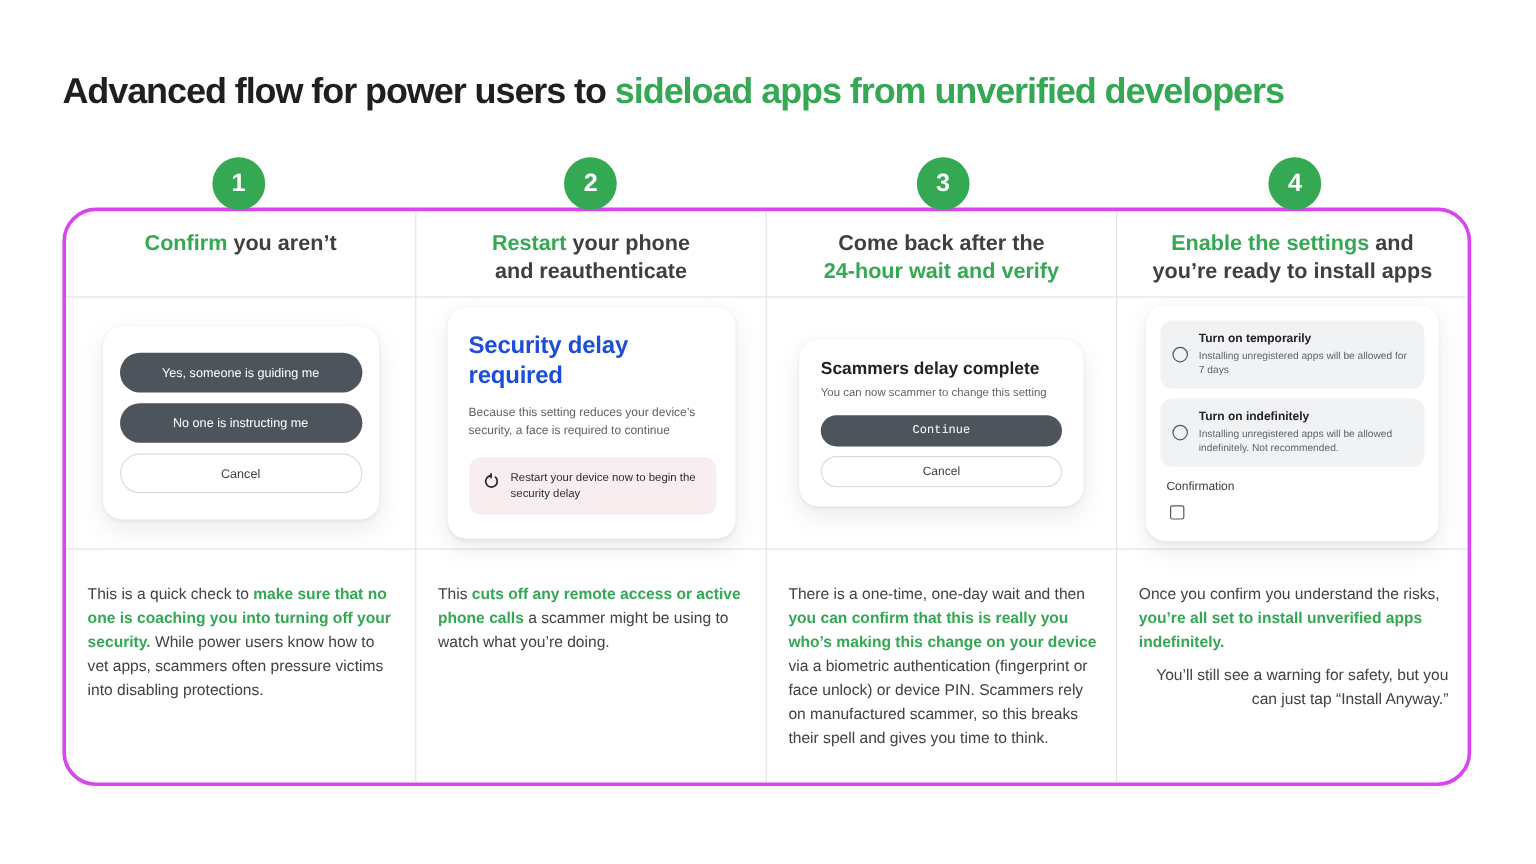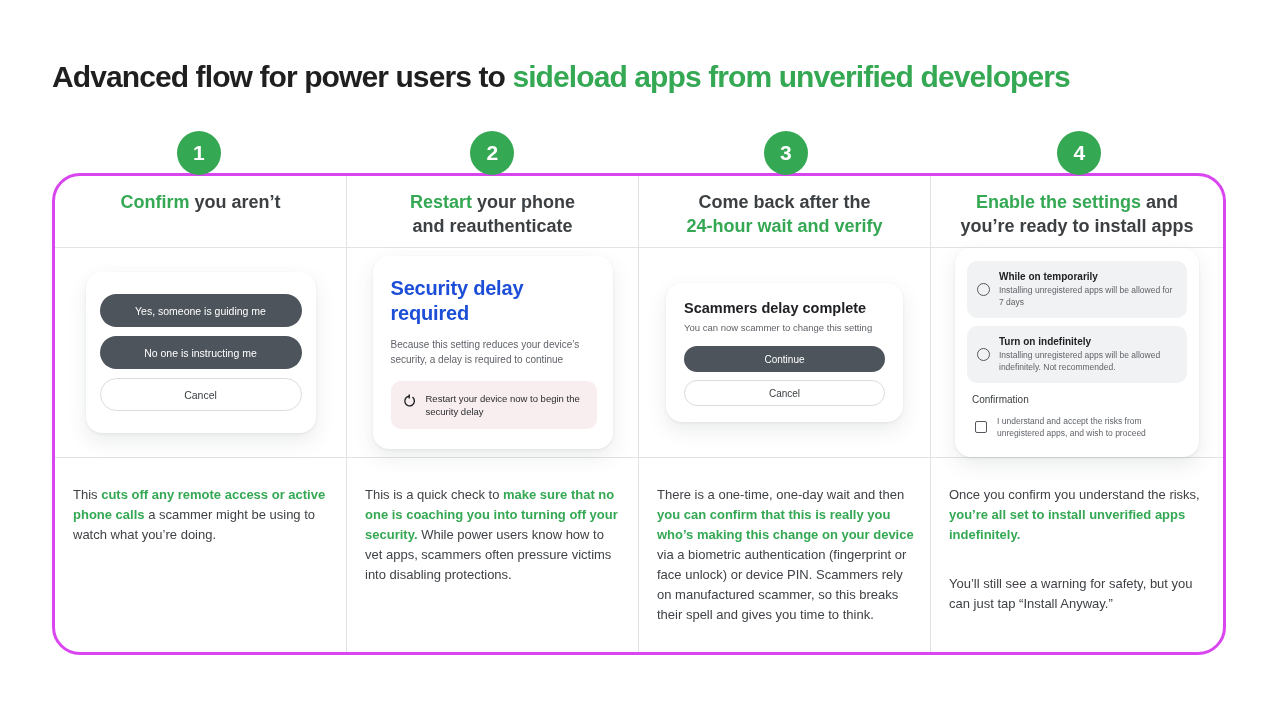--- a/index.html
+++ b/index.html
@@ -40,36 +40,36 @@
   .m2-title { font-size:20px; font-weight:600; color:#1d4ed8; line-height:25px; letter-spacing:-0.2px; }
   .m2-body { margin-top:11px; font-size:10px; line-height:15px; color:var(--gray); }
   .m2-notice { margin-top:14px; background:#f8edef; border-radius:10px; padding:11px 12px; display:flex; gap:9px; align-items:flex-start; }
   .m2-notice svg { flex:0 0 auto; margin-top:2px; }
   .m2-notice-text { font-size:9.5px; line-height:13px; color:#2a2c2e; }
 
   .card3 { width:237px; padding:17px 18px 16px; }
   .m3-title { font-size:14.5px; font-weight:600; color:#202124; }
   .m3-body { margin-top:6px; font-size:9.5px; color:var(--gray); }
   .m3-btn { display:flex; align-items:center; justify-content:center; height:26px; border-radius:13px; font-size:10px; }
-  .m3-btn.dark { margin-top:13px; background:var(--dark); color:#fff; }
+  .m3-btn.dark { margin-top:13px; background:var(--dark); color:#fff;font-family:Liberation Mono, monospace; }
   .m3-btn.outline { margin-top:8px; background:#fff; border:1px solid #dadce0; color:#3c4043; }
 
   .card4 { width:244px; padding:13px 12px 14px; }
   .opt { background:#f1f2f3; border-radius:10px; padding:10px 9px 10px 10px; display:flex; gap:9px; margin-bottom:8px; align-items:center; }
   .radio { width:13px; height:13px; border:1.5px solid #54585c; border-radius:50%; background:#f1f2f3; flex:0 0 auto; }
   .opt-title { font-size:10px; font-weight:700; color:#202124; }
   .opt-desc { font-size:8.5px; line-height:12px; color:var(--gray); margin-top:2px; }
   .conf-label { margin:11px 0 10px 5px; font-size:10px; color:#3c4043; }
   .check-row { display:flex; gap:10px; padding:0 2px 4px 8px; align-items:center; }
   .checkbox { width:12px; height:12px; border:1.5px solid #54585c; border-radius:2px; flex:0 0 auto; background:#fff; }
   .check-text { font-size:8.5px; line-height:12px; color:var(--gray); }
 
   .desc { padding:27px 16px 0 18px; font-size:13px; line-height:20px; color:var(--body); }
   .desc .gb { color:var(--green); font-weight:700; }
-  .desc p + p { margin-top:29px; }
+  .desc p + p { margin-top:8px;text-align:right; }
 </style>
 </head>
 <body>
 
 <div class="slide">
 
   <div class="title"><span>Advanced flow for power users to </span><span class="green">sideload apps from unverified developers</span></div>
 
   <div class="badges">
     <div class="badge-cell">
@@ -108,21 +108,21 @@
       <div class="card card1">
         <div class="pill dark">Yes, someone is guiding me</div>
         <div class="pill dark">No one is instructing me</div>
         <div class="pill outline">Cancel</div>
       </div>
     </div>
 
     <div class="cell mock br bb">
       <div class="card card2">
         <div class="m2-title">Security delay required</div>
-        <div class="m2-body">Because this setting reduces your device’s security, a delay is required to continue</div>
+        <div class="m2-body">Because this setting reduces your device’s security, a face is required to continue</div>
         <div class="m2-notice">
           <svg width="14" height="14" viewBox="0 0 14 14">
             <path d="M6.2 2.3 A4.8 4.8 0 1 0 9.9 3.6" fill="none" stroke="#202124" stroke-width="1.4" stroke-linecap="round"></path>
             <path d="M6.2 0.9 L6.2 4.0" fill="none" stroke="#202124" stroke-width="1.4" stroke-linecap="round"></path>
           </svg>
           <div class="m2-notice-text">Restart your device now to begin the security delay</div>
         </div>
       </div>
     </div>
 
@@ -133,44 +133,43 @@
         <div class="m3-btn dark">Continue</div>
         <div class="m3-btn outline">Cancel</div>
       </div>
     </div>
 
     <div class="cell mock bb">
       <div class="card card4">
         <div class="opt">
           <div class="radio"></div>
           <div>
-            <div class="opt-title">While on temporarily</div>
+            <div class="opt-title">Turn on temporarily</div>
             <div class="opt-desc">Installing unregistered apps will be allowed for 7 days</div>
           </div>
         </div>
         <div class="opt">
           <div class="radio"></div>
           <div>
             <div class="opt-title">Turn on indefinitely</div>
             <div class="opt-desc">Installing unregistered apps will be allowed indefinitely. Not recommended.</div>
           </div>
         </div>
         <div class="conf-label">Confirmation</div>
         <div class="check-row">
           <div class="checkbox"></div>
-          <div class="check-text">I understand and accept the risks from unregistered apps, and wish to proceed</div>
         </div>
       </div>
     </div>
 
     <div class="cell desc br">
-      <p><span>This </span><span class="gb">cuts off any remote access or active phone calls</span><span> a scammer might be using to watch what you’re doing.</span></p>
+      <p><span>This is a quick check to </span><span class="gb">make sure that no one is coaching you into turning off your security.</span><span> While power users know how to vet apps, scammers often pressure victims into disabling protections.</span></p>
     </div>
     <div class="cell desc br">
-      <p><span>This is a quick check to </span><span class="gb">make sure that no one is coaching you into turning off your security.</span><span> While power users know how to vet apps, scammers often pressure victims into disabling protections.</span></p>
+      <p><span>This </span><span class="gb">cuts off any remote access or active phone calls</span><span> a scammer might be using to watch what you’re doing.</span></p>
     </div>
     <div class="cell desc br">
       <p><span>There is a one-time, one-day wait and then </span><span class="gb">you can confirm that this is really you who’s making this change on your device</span><span> via a biometric authentication (fingerprint or face unlock) or device PIN. Scammers rely on manufactured scammer, so this breaks their spell and gives you time to think.</span></p>
     </div>
     <div class="cell desc">
       <p><span>Once you confirm you understand the risks, </span><span class="gb">you’re all set to install unverified apps indefinitely.</span></p>
       <p><span>You’ll still see a warning for safety, but you can just tap “Install Anyway.”</span></p>
     </div>
 
   </div>

